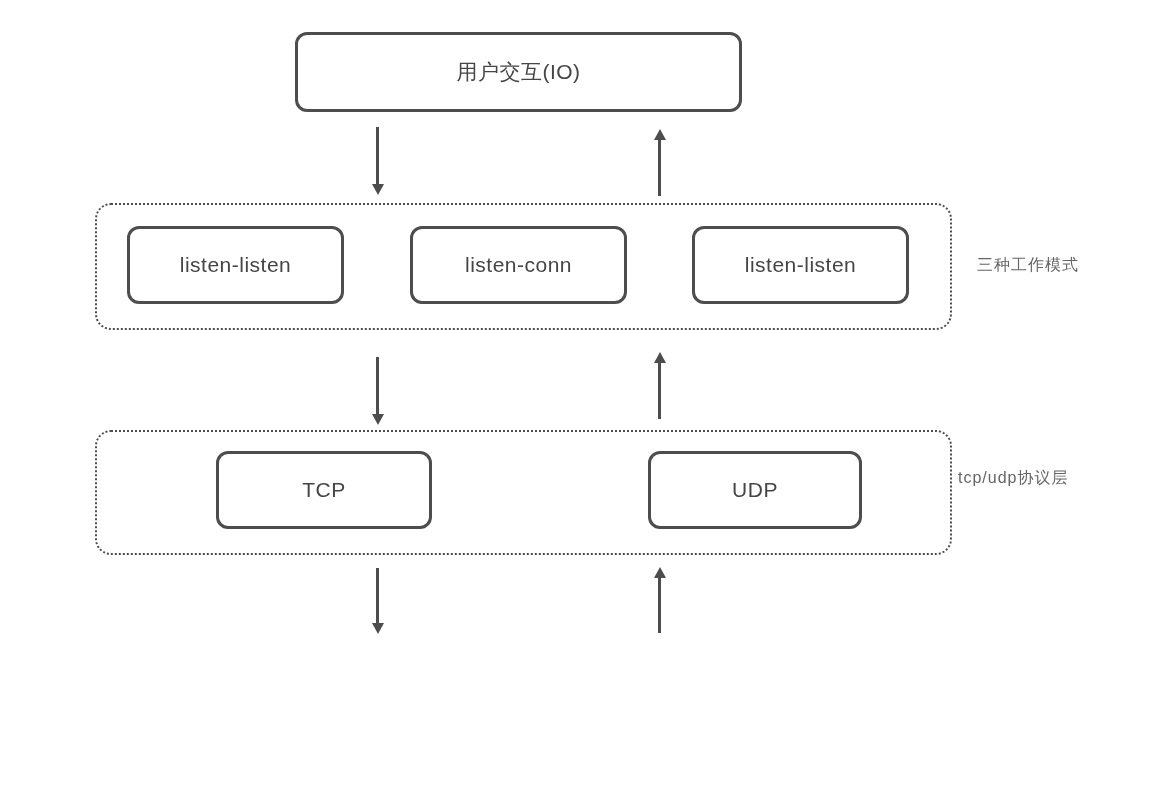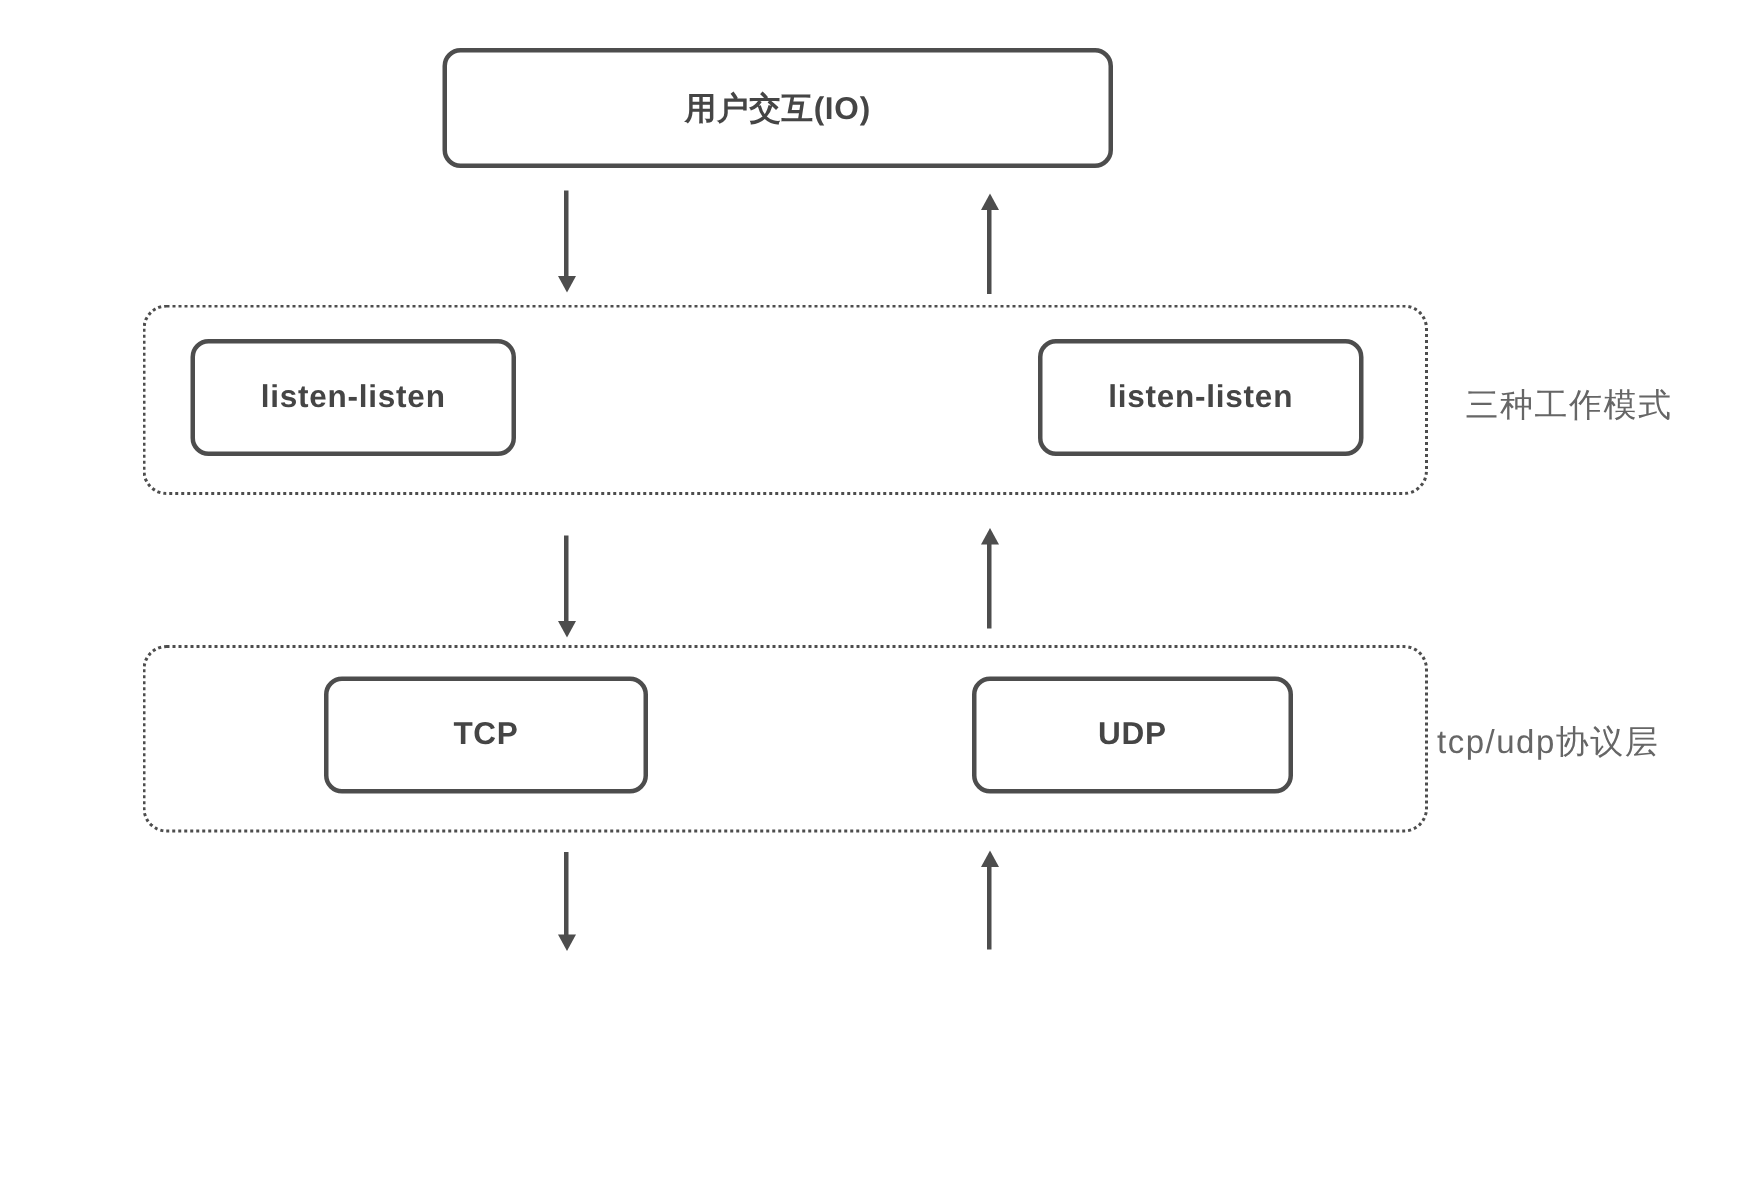--- a/index.html
+++ b/index.html
@@ -20,35 +20,35 @@
     background: var(--background);
     overflow: hidden;
   }
   .node {
     position: absolute;
     border: 3px solid var(--line);
     border-radius: 12px;
     display: flex;
     align-items: center;
     justify-content: center;
-    font-weight: bold;
+    font-weight: normal;
     font-size: 21px;
     color: var(--text);
     background: var(--background);
     letter-spacing: 0.5px;
   }
   .group {
     position: absolute;
     border: 2px dotted var(--line);
     border-radius: 16px;
     background: transparent;
   }
   .side-label {
     position: absolute;
-    font-size: 22px;
+    font-size: 16px;
     color: var(--label);
     white-space: nowrap;
     letter-spacing: 1px;
   }
   
   .arrow {
     position: absolute;
     width: 3px;
     background: var(--line);
   }
@@ -84,34 +84,37 @@
     <span>用户交互(IO)</span>
   </div>
 
   <div class="arrow arrow-down" style="left:376px; top:127px; height:58px;"></div>
   <div class="arrow arrow-up" style="left:658px; top:139px; height:57px;"></div>
 
   <div class="group" style="left:95px; top:203px; width:857px; height:127px;"></div>
   <div class="node" style="left:127px; top:226px; width:217px; height:78px;">
     <span>listen-listen</span>
   </div>
+  <div class="node" style="left:410px; top:226px; width:217px; height:78px;">
+    <span>listen-conn</span>
+  </div>
   <div class="node" style="left:692px; top:226px; width:217px; height:78px;">
     <span>listen-listen</span>
   </div>
   <div class="side-label" style="left:977px; top:255px;">三种工作模式</div>
 
   <div class="arrow arrow-down" style="left:376px; top:357px; height:58px;"></div>
   <div class="arrow arrow-up" style="left:658px; top:362px; height:57px;"></div>
 
   <div class="group" style="left:95px; top:430px; width:857px; height:125px;"></div>
   <div class="node" style="left:648px; top:451px; width:214px; height:78px;">
     <span>UDP</span>
   </div>
   <div class="node" style="left:216px; top:451px; width:216px; height:78px;">
     <span>TCP</span>
   </div>
-  <div class="side-label" style="left:958px; top:480px;">tcp/udp协议层</div>
+  <div class="side-label" style="left:958px; top:468px;">tcp/udp协议层</div>
 
   <div class="arrow arrow-down" style="left:376px; top:568px; height:56px;"></div>
   <div class="arrow arrow-up" style="left:658px; top:577px; height:56px;"></div>
 
 
 </div>
 
 </body></html>

